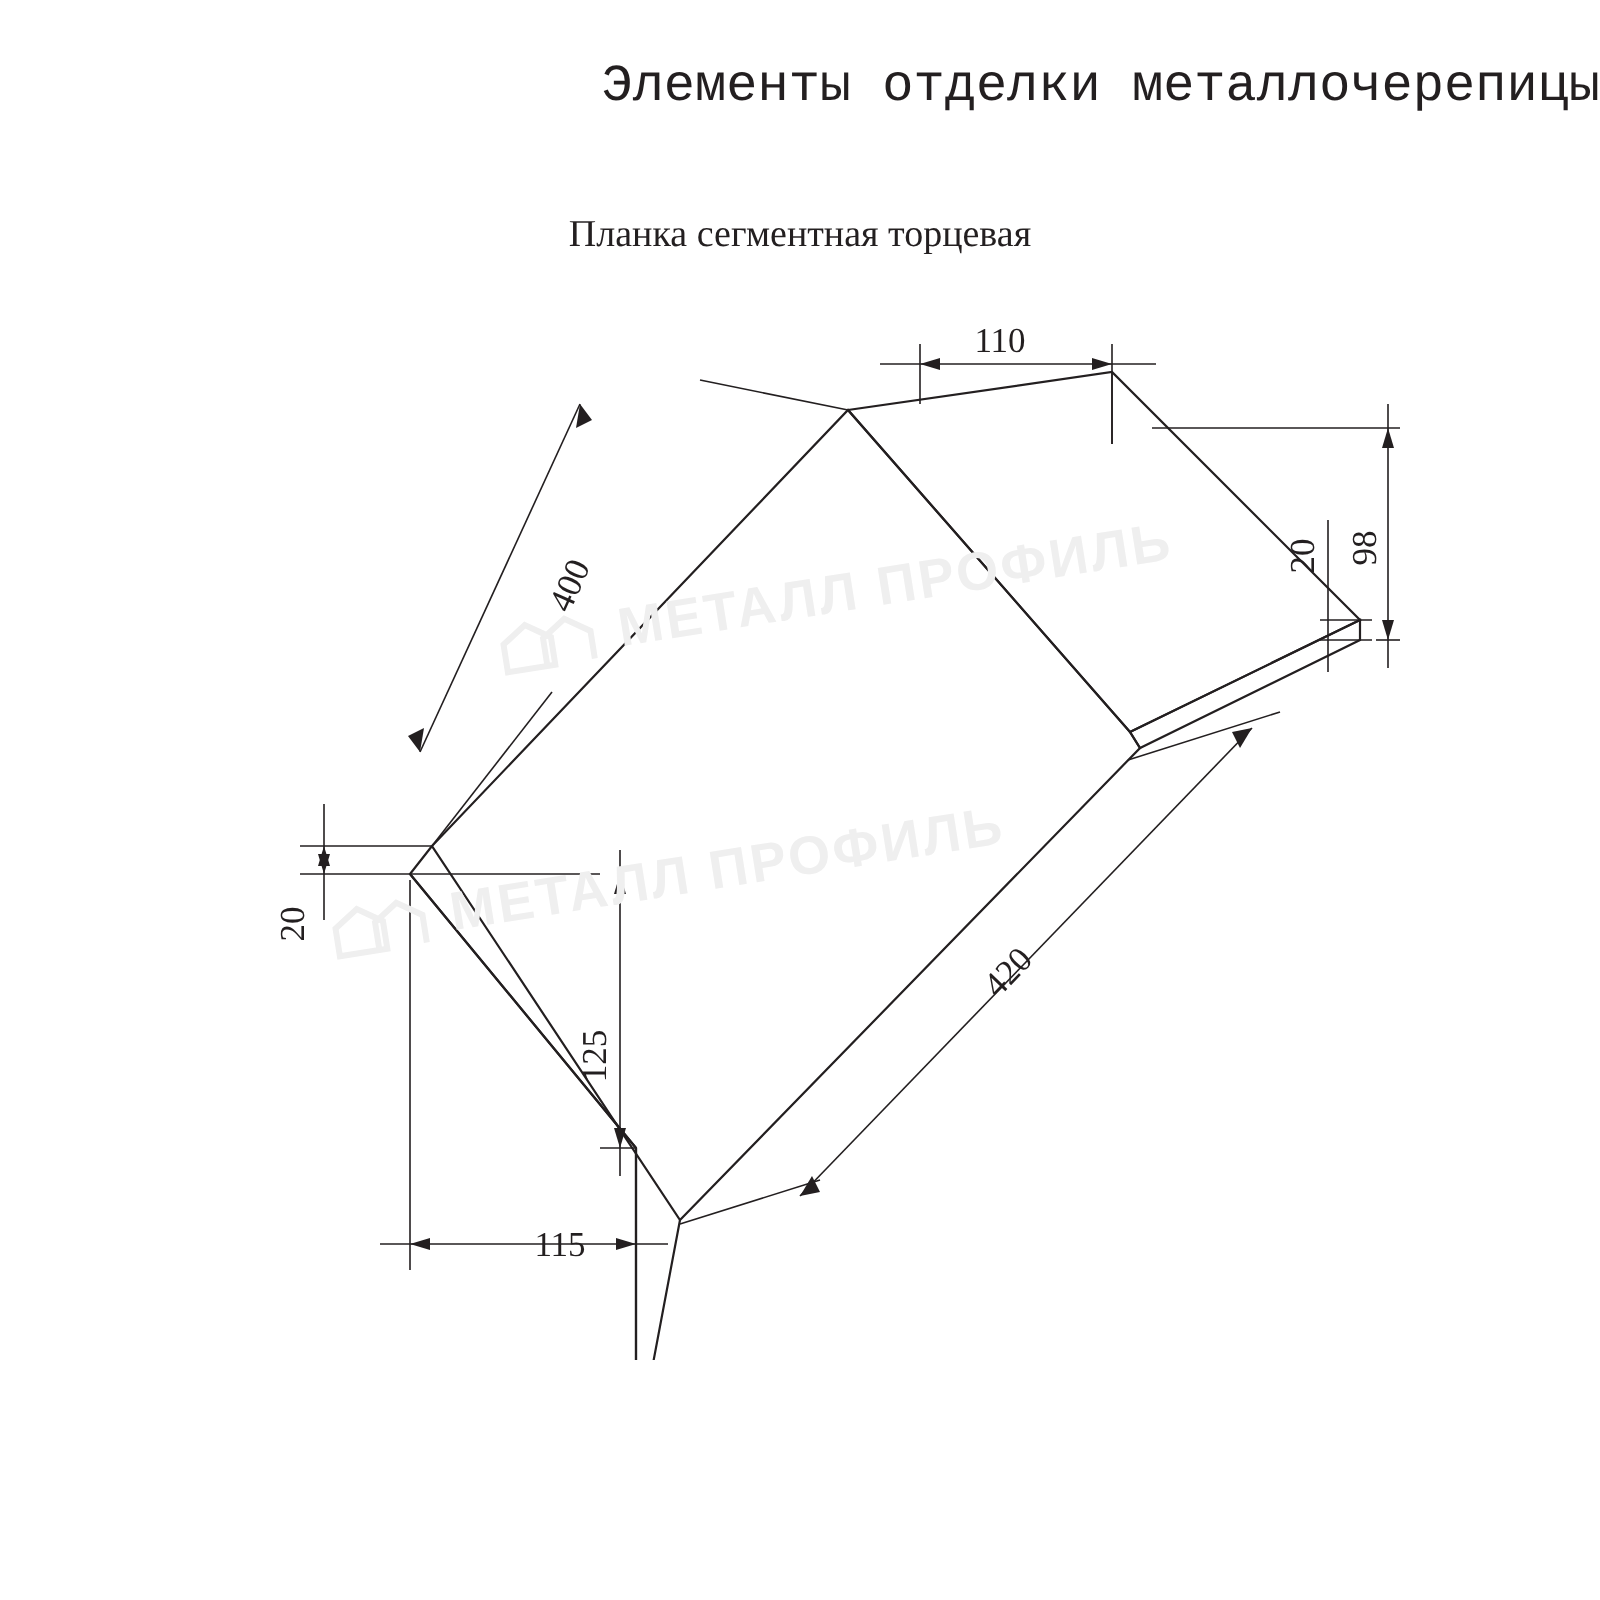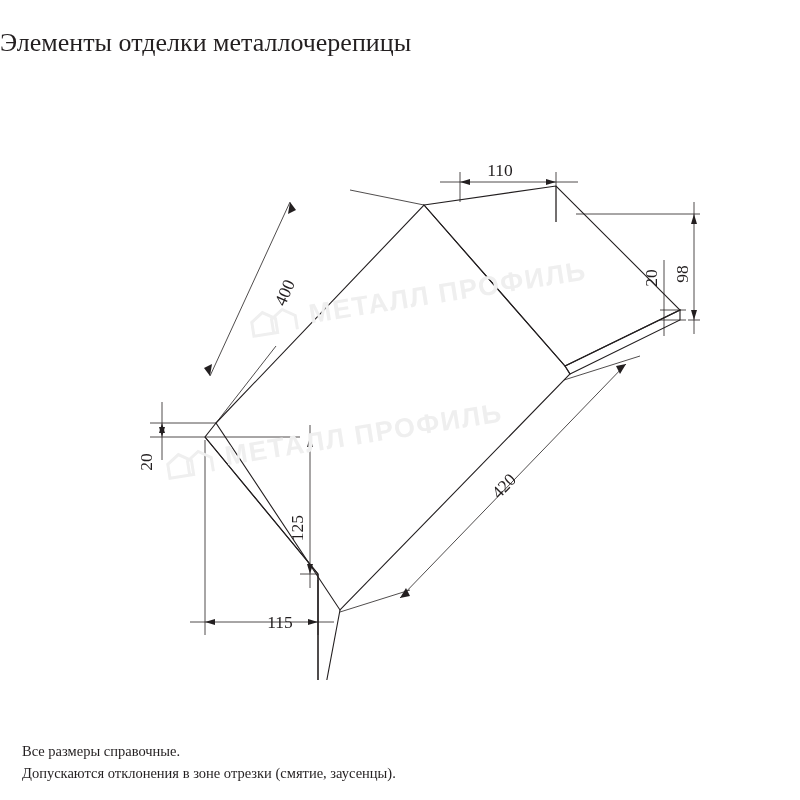--- a/index.html
+++ b/index.html
@@ -19,23 +19,23 @@
     position: absolute;
     left: 0; top: 0;
     width: 800px;
     height: 800px;
   }
   .title {
     position: absolute;
     left: 0;
     top: 28px;
     width: 800px;
-    text-align: left;
+    text-align: right;
     font-size: 26px;
-    font-family: Liberation Serif, serif;
+    font-family: Liberation Mono, monospace;
     color: #231f20;
     letter-spacing: 0px;
   }
   .subtitle {
     position: absolute;
     left: 0;
     top: 106px;
     width: 800px;
     text-align: center;
     font-size: 19px;
@@ -93,20 +93,21 @@
   }
 </style>
 </head>
 <body>
 
 <div class="page">
 
   <div class="title">Элементы отделки металлочерепицы</div>
 
   <div class="subtitle">
+    <span>Планка сегментная торцевая</span>
   </div>
 
   <div class="drawing">
     <svg width="800" height="530" viewBox="0 0 800 530" xmlns="http://www.w3.org/2000/svg">
       <g fill="none" stroke="#231f20" stroke-width="1.1" stroke-linejoin="miter" stroke-linecap="butt">
 
         <path d="M 424 55 L 556 36 L 680 160 L 565 216 Z"></path>
 
         <path d="M 565 216 L 680 160 L 680 170 L 570 224 Z"></path>
 
@@ -193,18 +194,14 @@
   </div>
   <div class="wm wm2">
     <span class="wm-logo">
       <svg width="52" height="30" viewBox="0 0 52 30">
         <path d="M2 26 L2 12 L14 4 L26 12 L26 26 Z" fill="none" stroke="#efefef" stroke-width="3"></path>
         <path d="M22 26 L22 12 L34 4 L46 12 L46 26" fill="none" stroke="#efefef" stroke-width="3"></path>
       </svg>
     </span><span>МЕТАЛЛ ПРОФИЛЬ</span>
   </div>
 
-  <div class="footer">
-    <div>Все размеры справочные.</div>
-    <div>Допускаются отклонения в зоне отрезки (смятие, заусенцы).</div>
-  </div>
 
 </div>
 
 </body></html>

